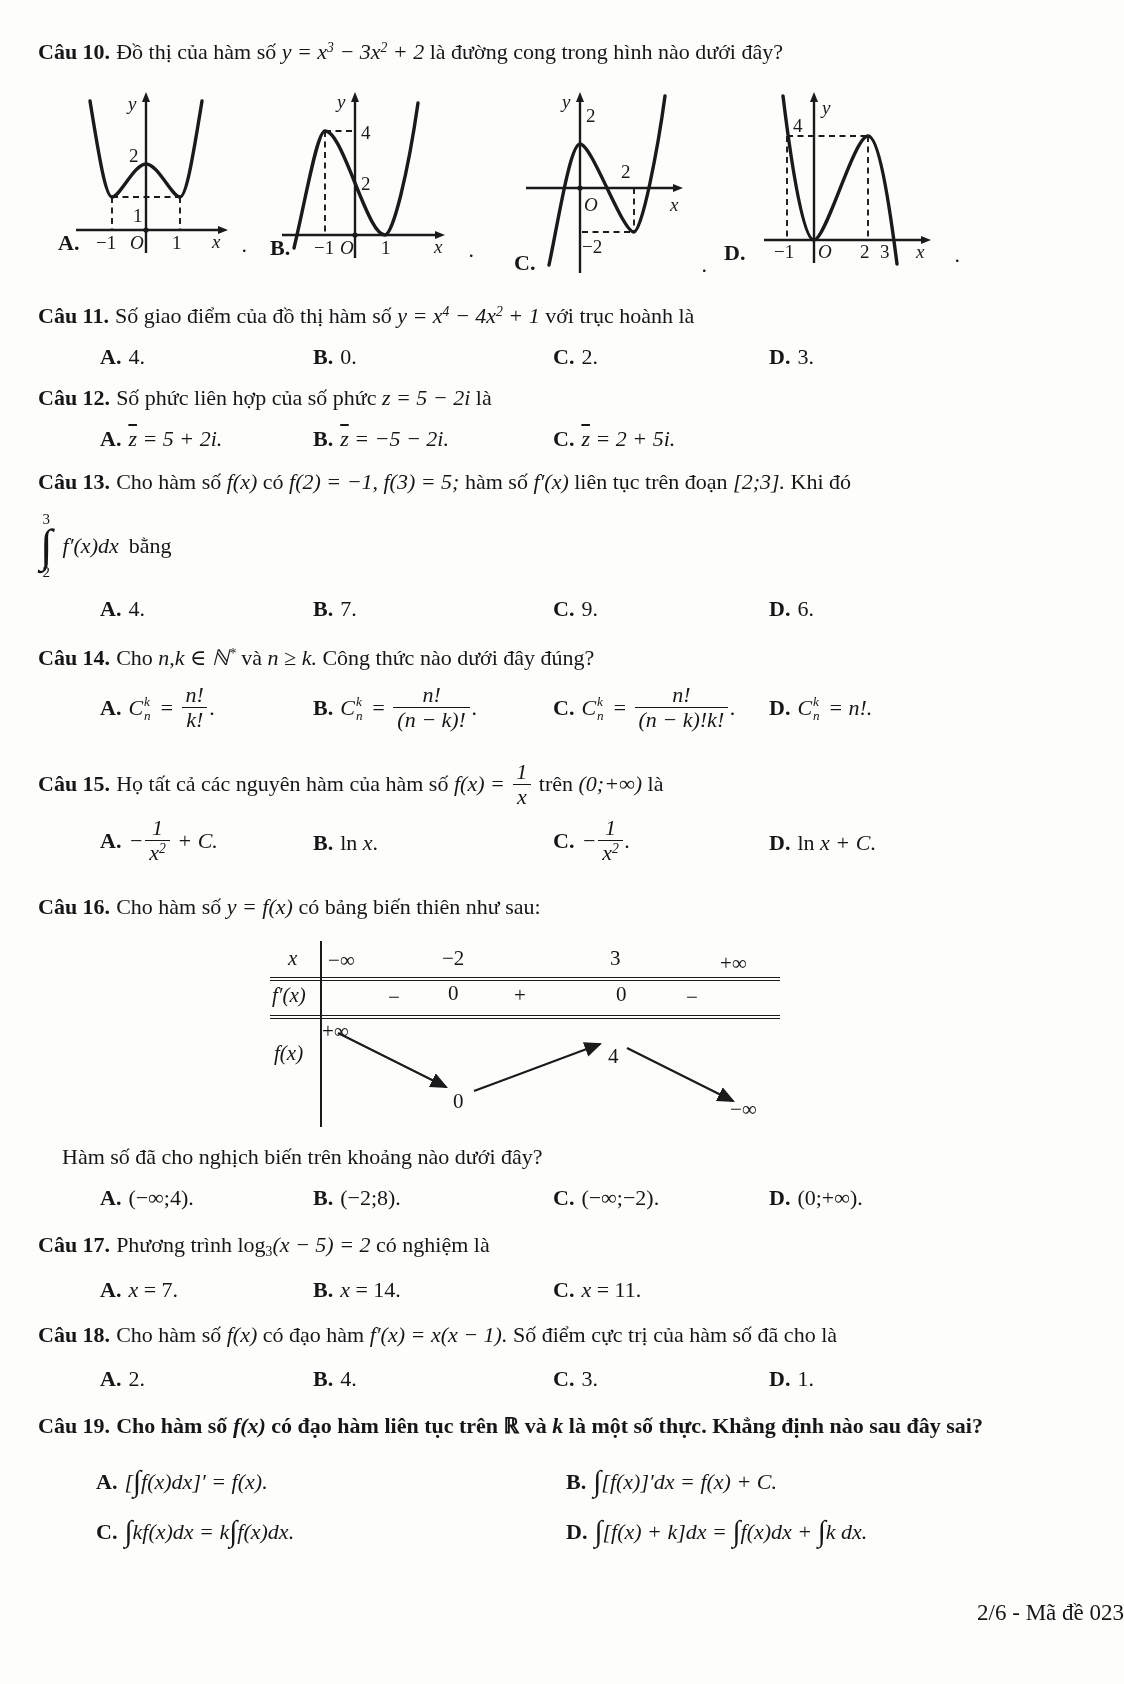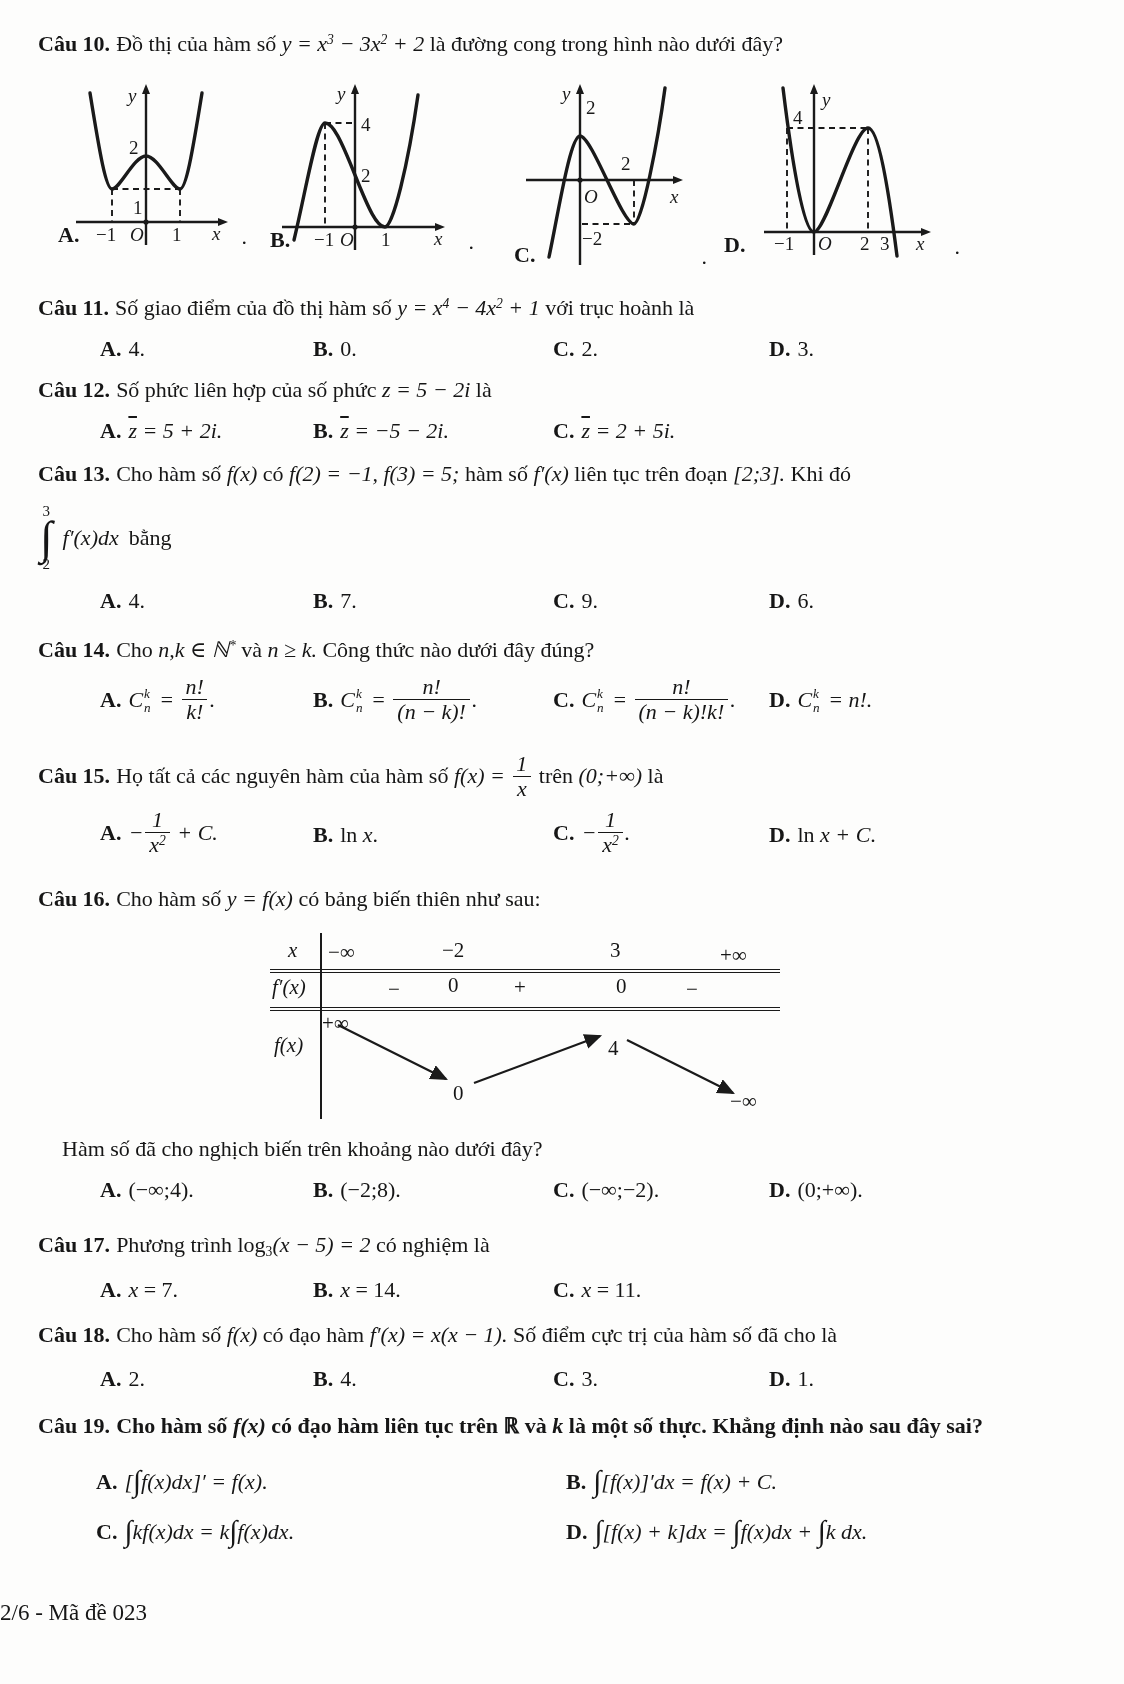--- a/index.html
+++ b/index.html
@@ -1,19 +1,19 @@
 <!DOCTYPE html>
 <html lang="vi"><head>
 <meta charset="utf-8">
 <style>
   html,body{margin:0;padding:0;background:#d8d8d8;}
   .page{
     width:1124px;height:1684px;margin:0 auto;background:#fdfdfc;color:#161616;
     font-family:"Liberation Serif","DejaVu Serif",serif;font-size:22px;
-    position:relative;overflow:hidden;box-sizing:border-box;padding-top:28px;
+    position:relative;overflow:hidden;box-sizing:border-box;padding-top:36px;
   }
   .q{margin:0 28px 0 38px;}
   .stem{margin:0;line-height:1.45;}
   .stem b{margin-right:6px;}
   i.m{font-style:italic;}
   sup{font-size:0.62em;vertical-align:0.55em;line-height:0;}
   sub{font-size:0.62em;vertical-align:-0.28em;line-height:0;}
   .ol{text-decoration:overline;}
   .int{font-size:1.35em;line-height:0;vertical-align:-0.08em;}
   .fr{display:inline-flex;flex-direction:column;align-items:center;vertical-align:middle;line-height:1.08;margin:0 2px;transform:translateY(-2px);}
@@ -44,21 +44,21 @@
   .bigint .isign{font-size:46px;line-height:0.78;padding:1px 0;}
   
   .bbt{position:relative;width:510px;height:186px;margin:18px 0 0 270px;font-size:21px;}
   .bbt .vline{position:absolute;left:50px;top:0;width:1.8px;height:186px;background:#1a1a1a;}
   .bbt .hl{position:absolute;left:0;width:510px;height:4px;border-top:1.6px solid #1a1a1a;border-bottom:1.6px solid #1a1a1a;box-sizing:border-box;}
   .bbt .h1{top:36px;} .bbt .h2{top:74px;}
   .bbt span{position:absolute;white-space:nowrap;}
   .bbt svg{position:absolute;left:0;top:0;}
   .bbt .arr{stroke:#1a1a1a;stroke-width:2.2;}
   .subq{margin:14px 28px 0 62px;line-height:1.45;}
-  .footer{position:absolute;left:0;right:0;bottom:58px;text-align:left;font-size:23px;}
+  .footer{position:absolute;left:0;right:0;bottom:58px;text-align:right;font-size:23px;}
 </style>
 </head>
 <body>
 
 <div class="page">
 
   <section class="q">
     <p class="stem"><b>Câu 10.</b><span>Đồ thị của hàm số <i class="m">y = x<sup>3</sup> − 3x<sup>2</sup> + 2</i> là đường cong trong hình nào dưới đây?</span></p>
   </section>
 
@@ -278,21 +278,21 @@
   </div>
 
   <p class="subq">Hàm số đã cho nghịch biến trên khoảng nào dưới đây?</p>
   <div class="opts">
     <div class="opt"><b>A.</b><span>(−∞;4).</span></div>
     <div class="opt"><b>B.</b><span>(−2;8).</span></div>
     <div class="opt"><b>C.</b><span>(−∞;−2).</span></div>
     <div class="opt"><b>D.</b><span>(0;+∞).</span></div>
   </div>
 
-  <section class="q" style="margin-top:26px;">
+  <section class="q" style="margin-top:18px;">
     <p class="stem"><b>Câu 17.</b><span>Phương trình log<sub>3</sub><i class="m">(x − 5) = 2</i> có nghiệm là</span></p>
   </section>
   <div class="opts" style="margin-top:16px;">
     <div class="opt"><b>A.</b><span><i class="m">x</i> = 7.</span></div>
     <div class="opt"><b>B.</b><span><i class="m">x</i> = 14.</span></div>
     <div class="opt"><b>C.</b><span><i class="m">x</i> = 11.</span></div>
   </div>
 
   <section class="q" style="margin-top:16px;">
     <p class="stem"><b>Câu 18.</b><span>Cho hàm số <i class="m">f(x)</i> có đạo hàm <i class="m">f′(x) = x(x − 1).</i> Số điểm cực trị của hàm số đã cho là</span></p>

